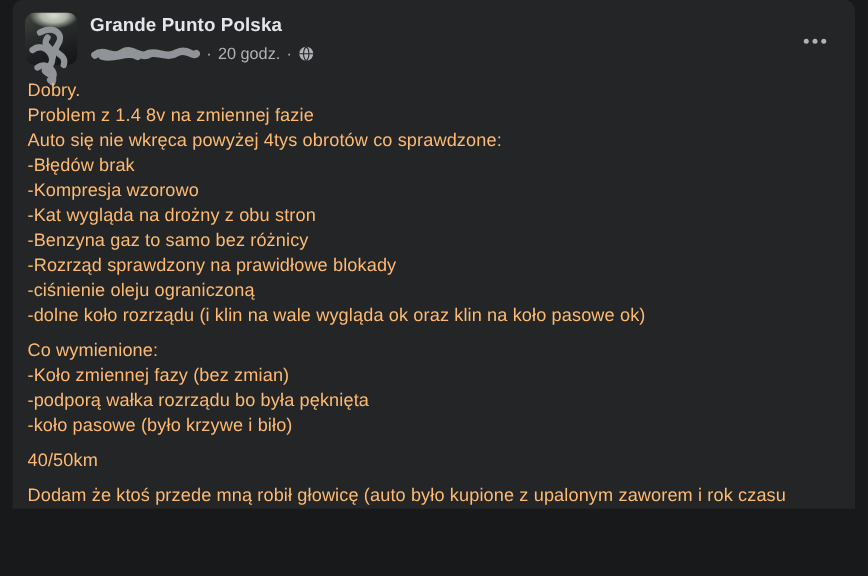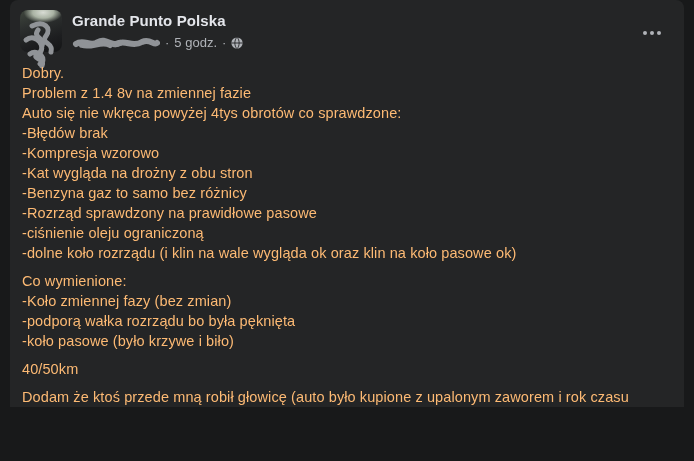--- a/index.html
+++ b/index.html
@@ -90,21 +90,21 @@
 
     <div class="meta-row">
       <svg class="name-scribble" width="88" height="14" viewBox="0 0 88 14">
         <g fill="none" stroke="#909397" stroke-width="6" stroke-linecap="round">
           <path d="M4 8 C 12 2, 18 12, 26 6 C 34 1, 40 12, 48 7"></path>
           <path d="M44 8 C 54 3, 60 12, 70 6 C 78 2, 82 10, 85 7"></path>
           <path d="M10 9 C 20 12, 30 4, 38 9"></path>
         </g>
       </svg>
       <span class="meta-sep">·</span>
-      <span class="meta-time">5 godz.</span>
+      <span class="meta-time">20 godz.</span>
       <span class="meta-sep">·</span>
       <svg class="globe" width="12" height="12" viewBox="0 0 16 16">
         <circle cx="8" cy="8" r="7.5" fill="#b0b3b8"></circle>
         <g stroke="#242526" stroke-width="1.2" fill="none">
           <path d="M0.5 8 H15.5"></path>
           <path d="M8 0.5 C 11.8 3.5, 11.8 12.5, 8 15.5"></path>
           <path d="M8 0.5 C 4.2 3.5, 4.2 12.5, 8 15.5"></path>
         </g>
       </svg>
     </div>
@@ -118,21 +118,21 @@
 
   <div class="post-body">
       <div class="para">
         <div class="line">Dobry.</div>
         <div class="line">Problem z 1.4 8v na zmiennej fazie</div>
         <div class="line">Auto się nie wkręca powyżej 4tys obrotów co sprawdzone:</div>
         <div class="line">-Błędów brak</div>
         <div class="line">-Kompresja wzorowo</div>
         <div class="line">-Kat wygląda na drożny z obu stron</div>
         <div class="line">-Benzyna gaz to samo bez różnicy</div>
-        <div class="line">-Rozrząd sprawdzony na prawidłowe pasowe</div>
+        <div class="line">-Rozrząd sprawdzony na prawidłowe blokady</div>
         <div class="line">-ciśnienie oleju ograniczoną</div>
         <div class="line">-dolne koło rozrządu (i klin na wale wygląda ok oraz klin na koło pasowe ok)</div>
       </div>
       <div class="para">
         <div class="line">Co wymienione:</div>
         <div class="line">-Koło zmiennej fazy (bez zmian)</div>
         <div class="line">-podporą wałka rozrządu bo była pęknięta</div>
         <div class="line">-koło pasowe (było krzywe i biło)</div>
       </div>
       <div class="para">

